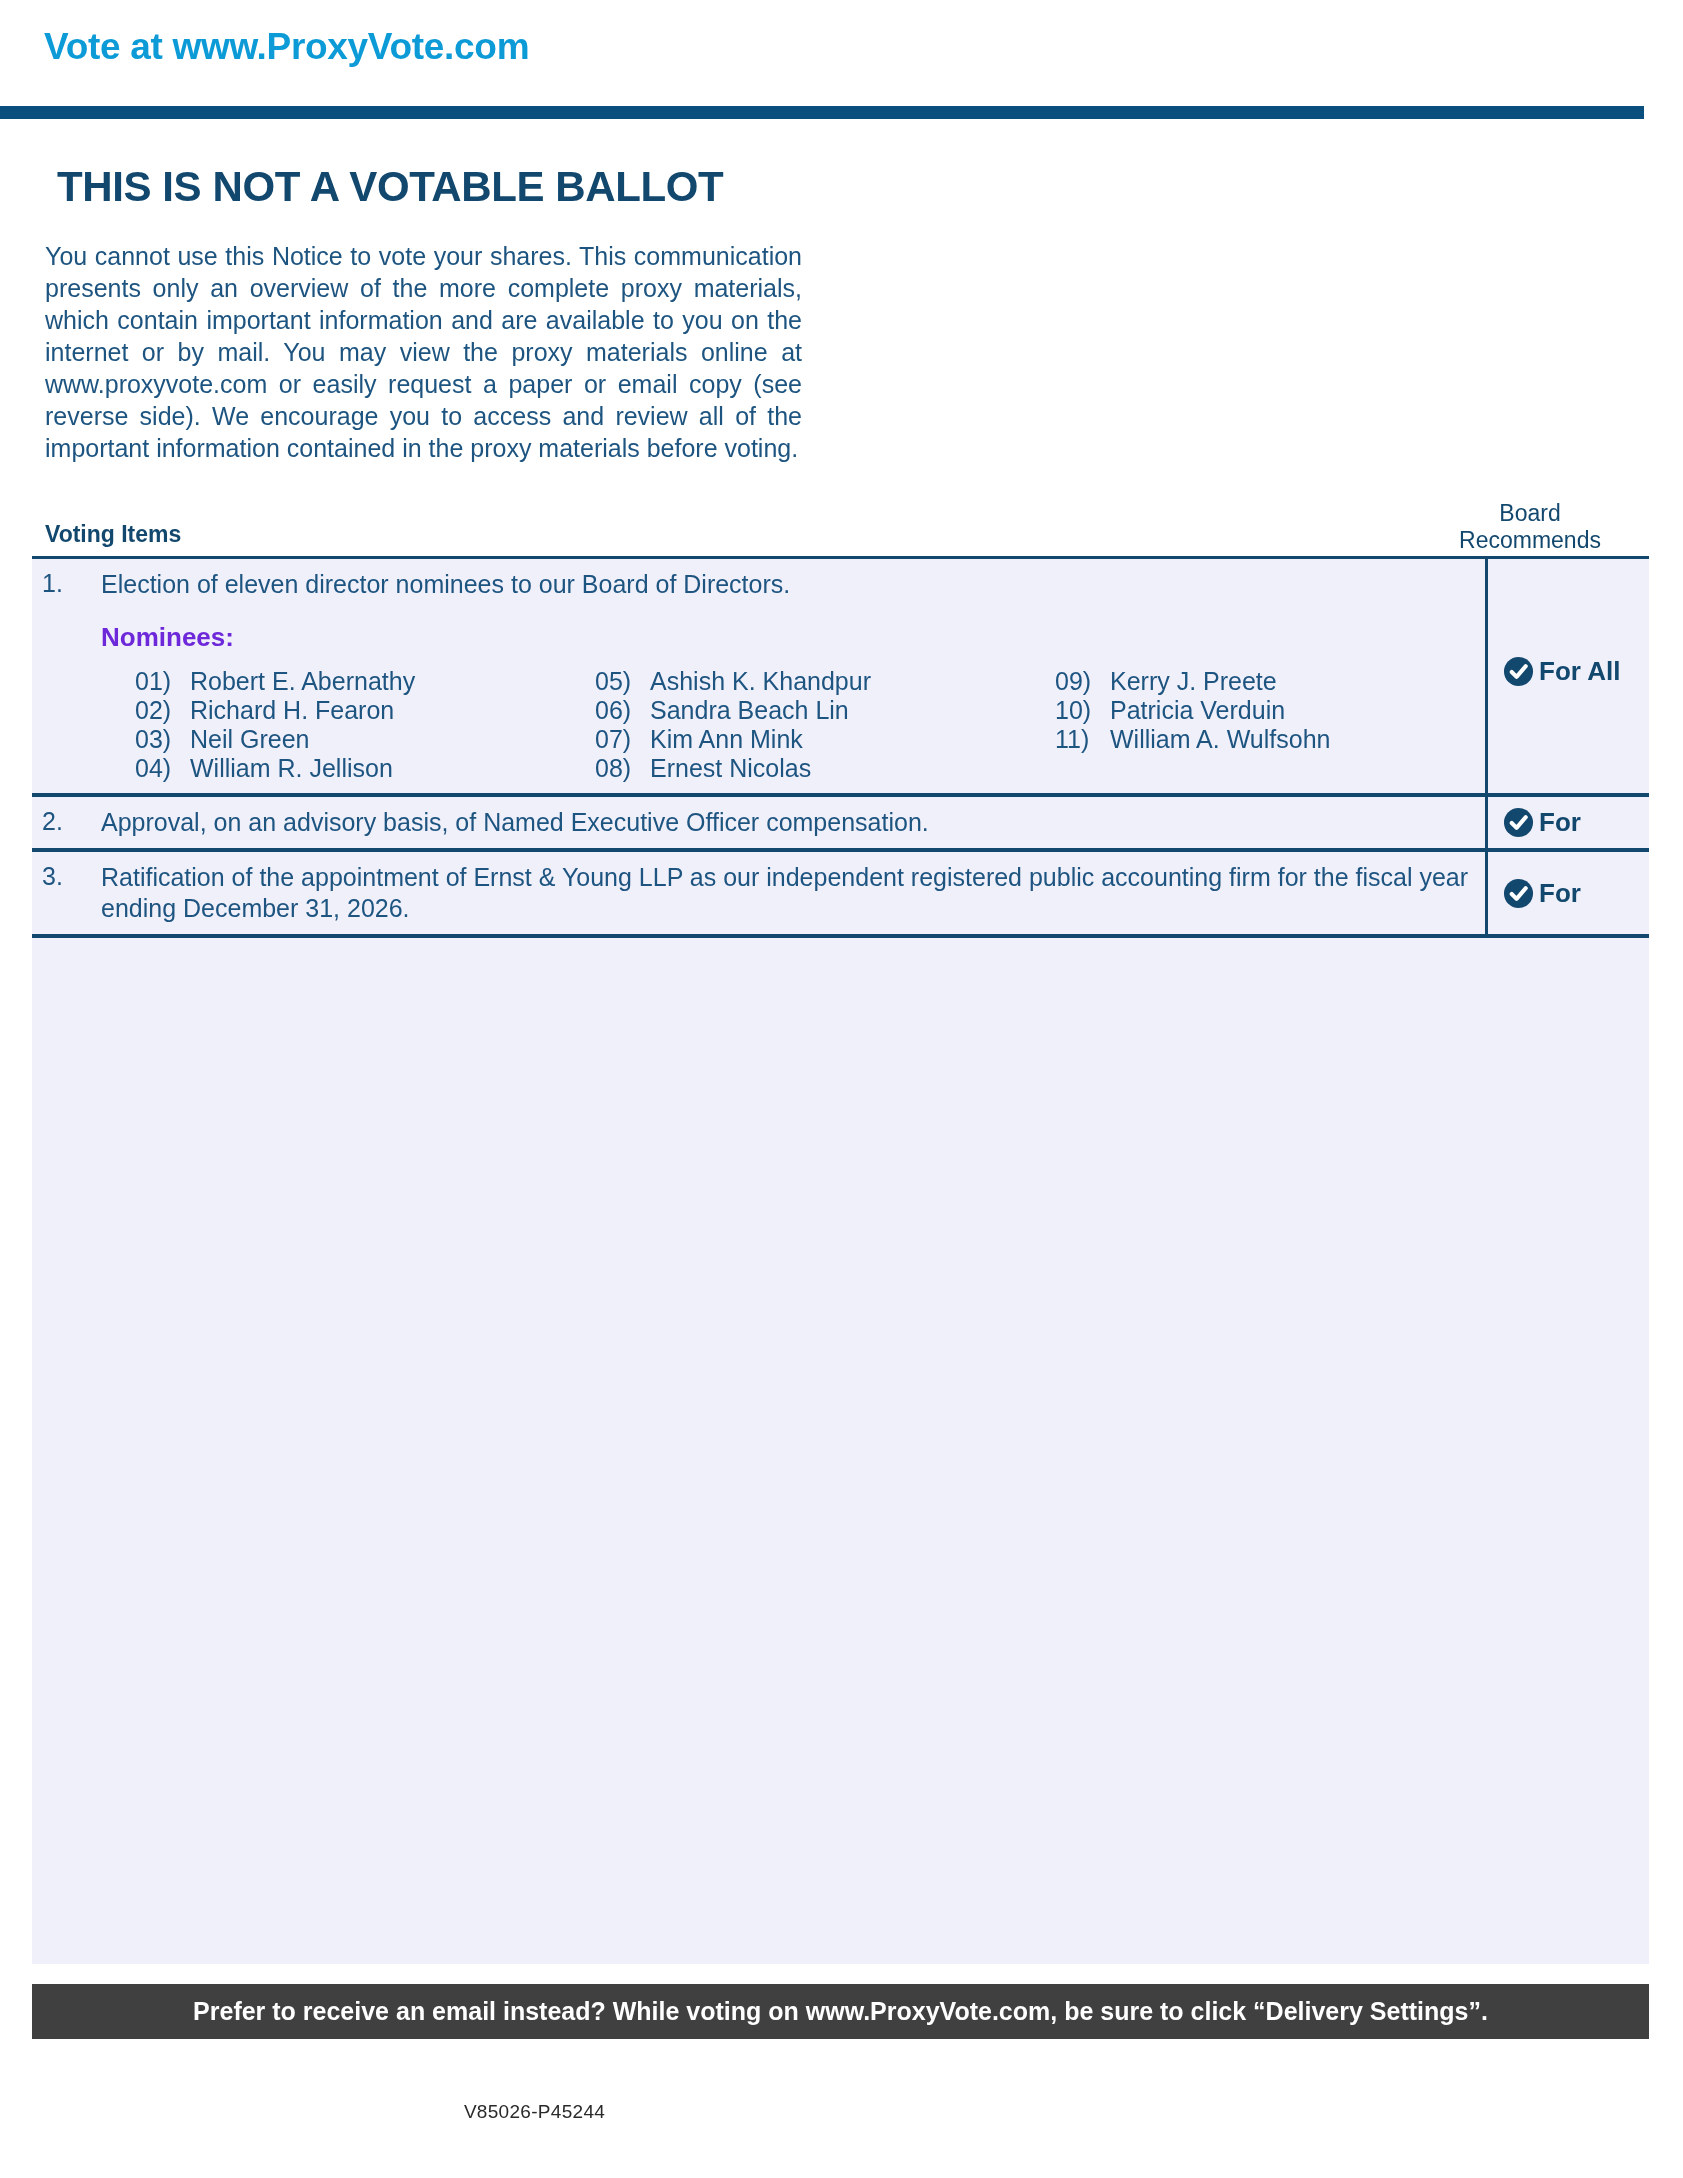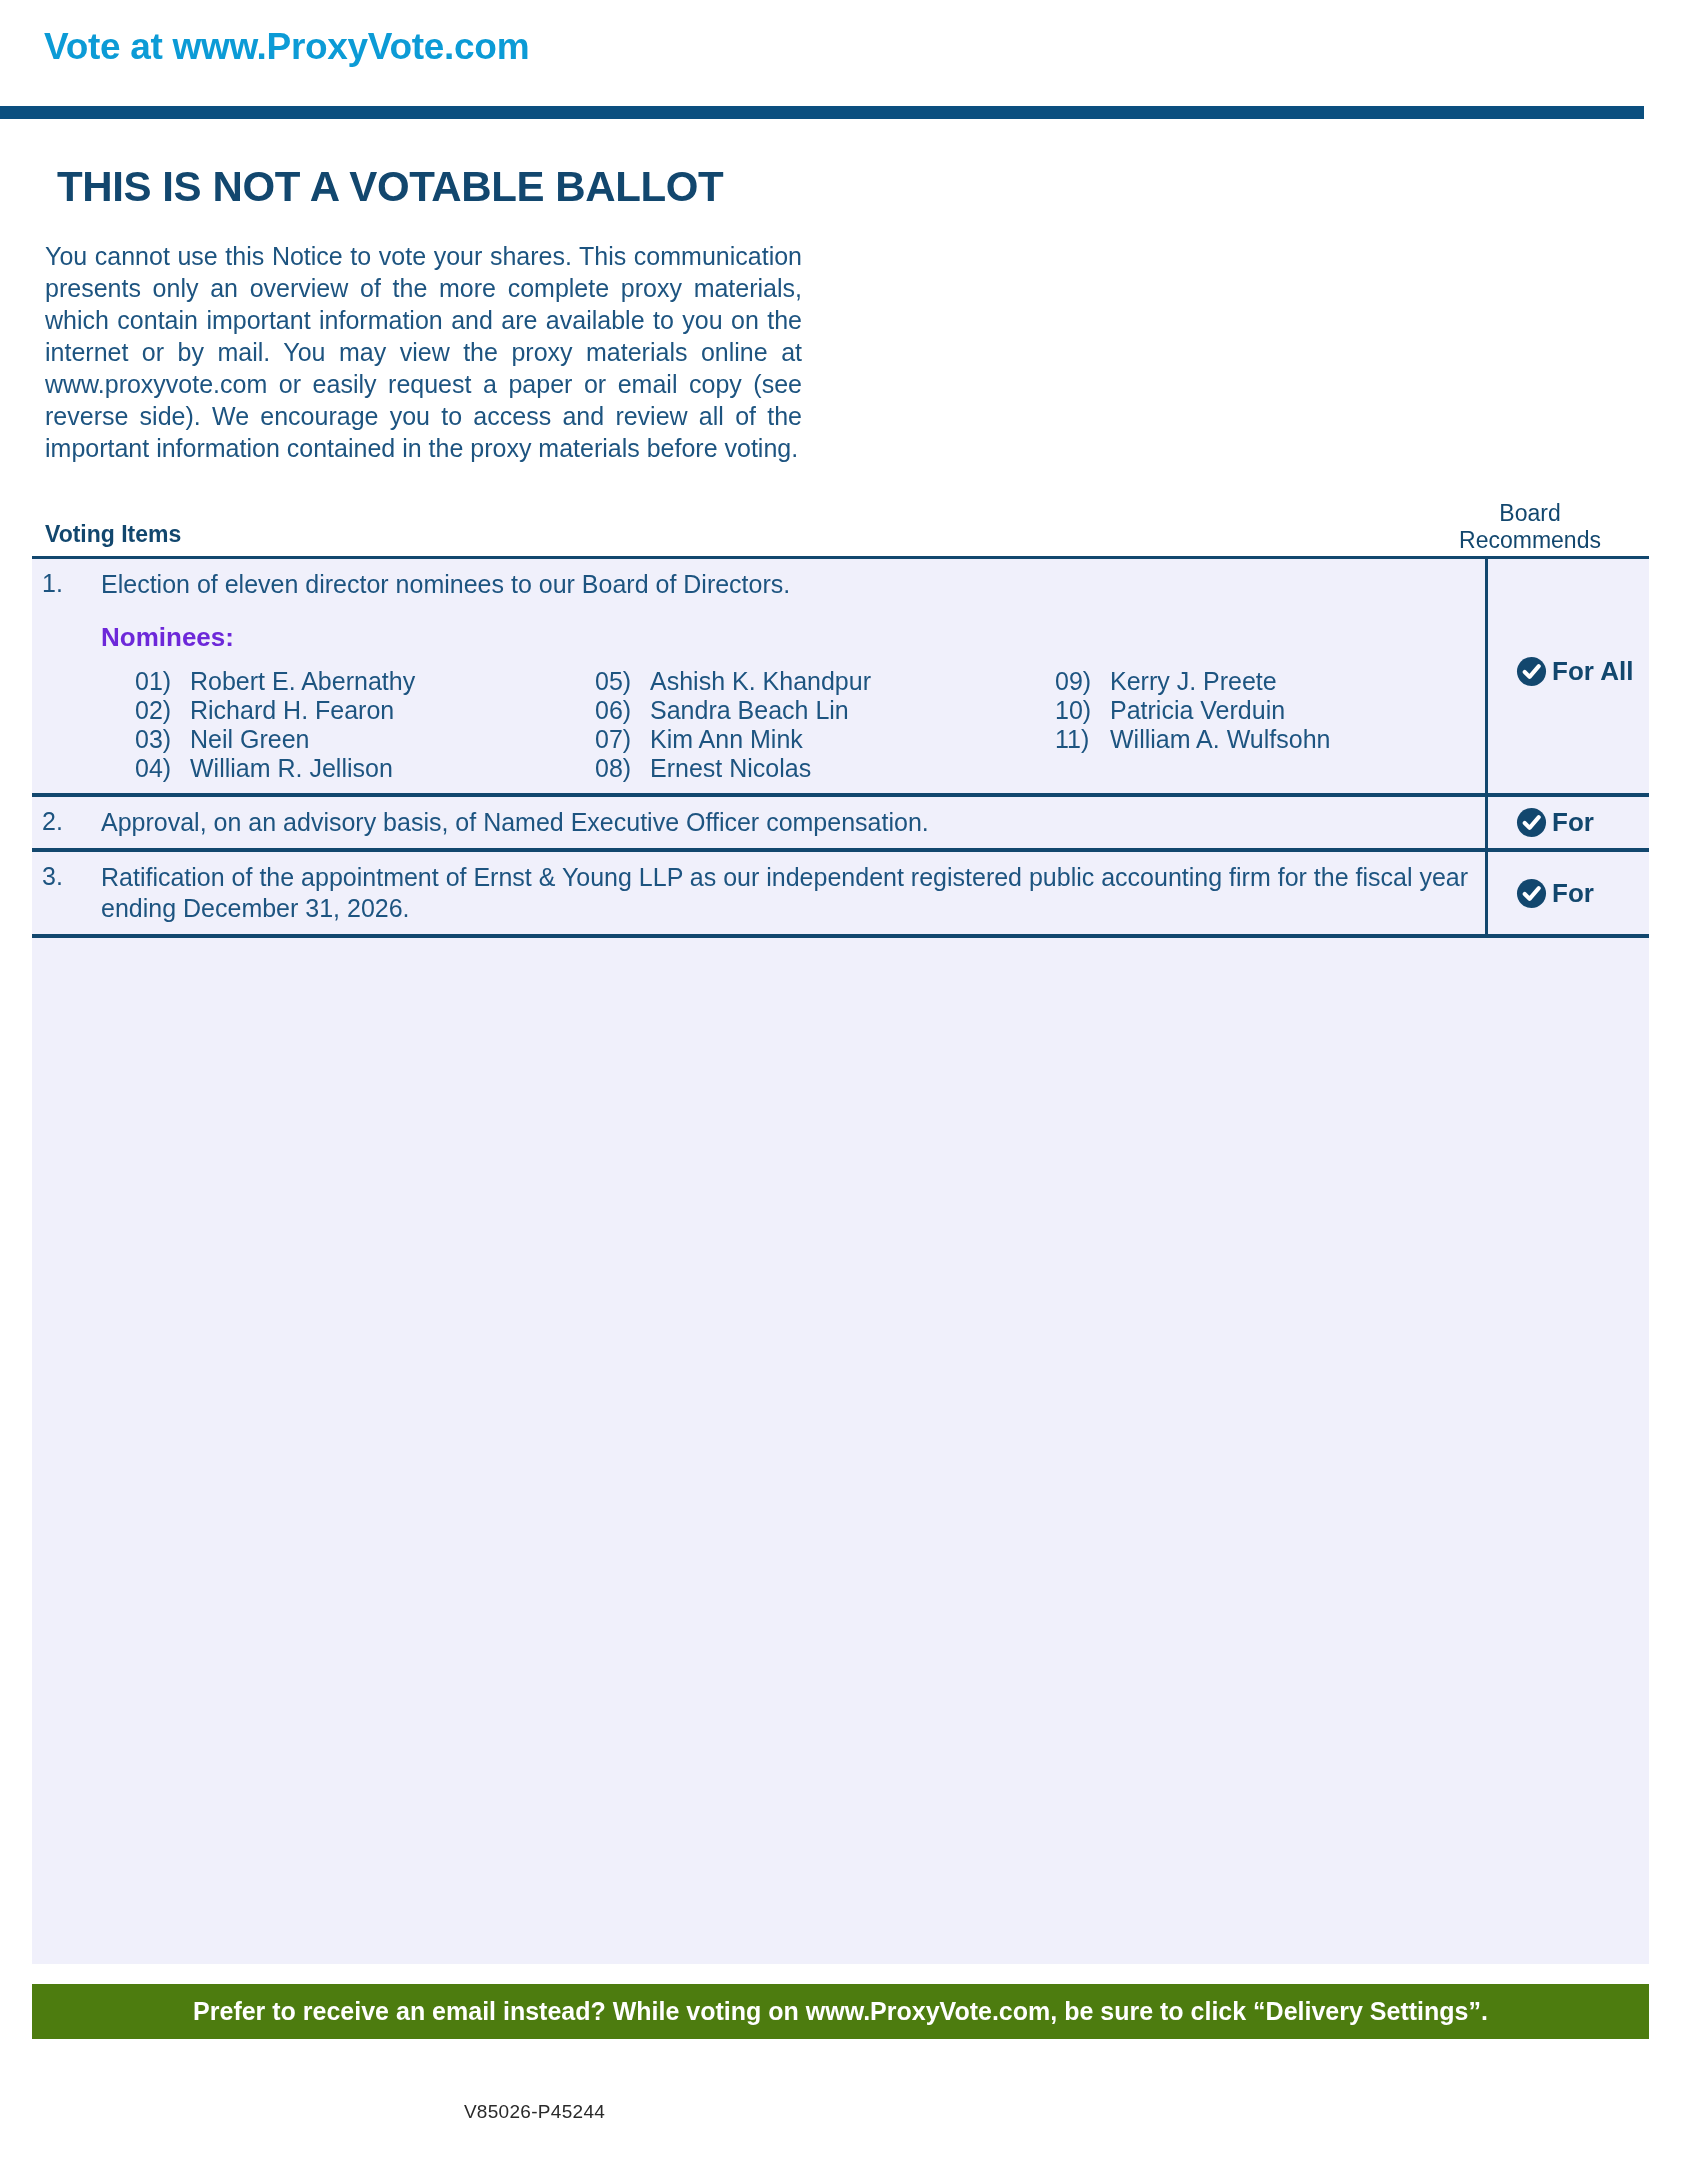--- a/index.html
+++ b/index.html
@@ -116,21 +116,21 @@
     box-sizing: border-box;
     padding: 10px 14px 10px 14px;
   }
   .row-right {
     flex: 1 1 auto;
     position: relative;
     border-left: 3px solid #12476e;
     box-sizing: border-box;
     display: flex;
     align-items: center;
-    padding-left: 28px;
+    padding-left: 15px;
   }
 
   .item-num {
     position: absolute;
     left: 10px;
     top: 10px;
     width: 46px;
     font-size: 25px;
     color: #1d5480;
   }
@@ -201,21 +201,21 @@
     background: #f0f0fb;
   }
 
   
   .footer-bar {
     position: absolute;
     left: 32px;
     top: 1984px;
     width: 1617px;
     height: 55px;
-    background: #4d7c0f;
+    background: #404040;
     display: flex;
     align-items: center;
     justify-content: center;
   }
   .footer-text {
     font-size: 25px;
     font-weight: bold;
     color: #ffffff;
     white-space: nowrap;
   }

